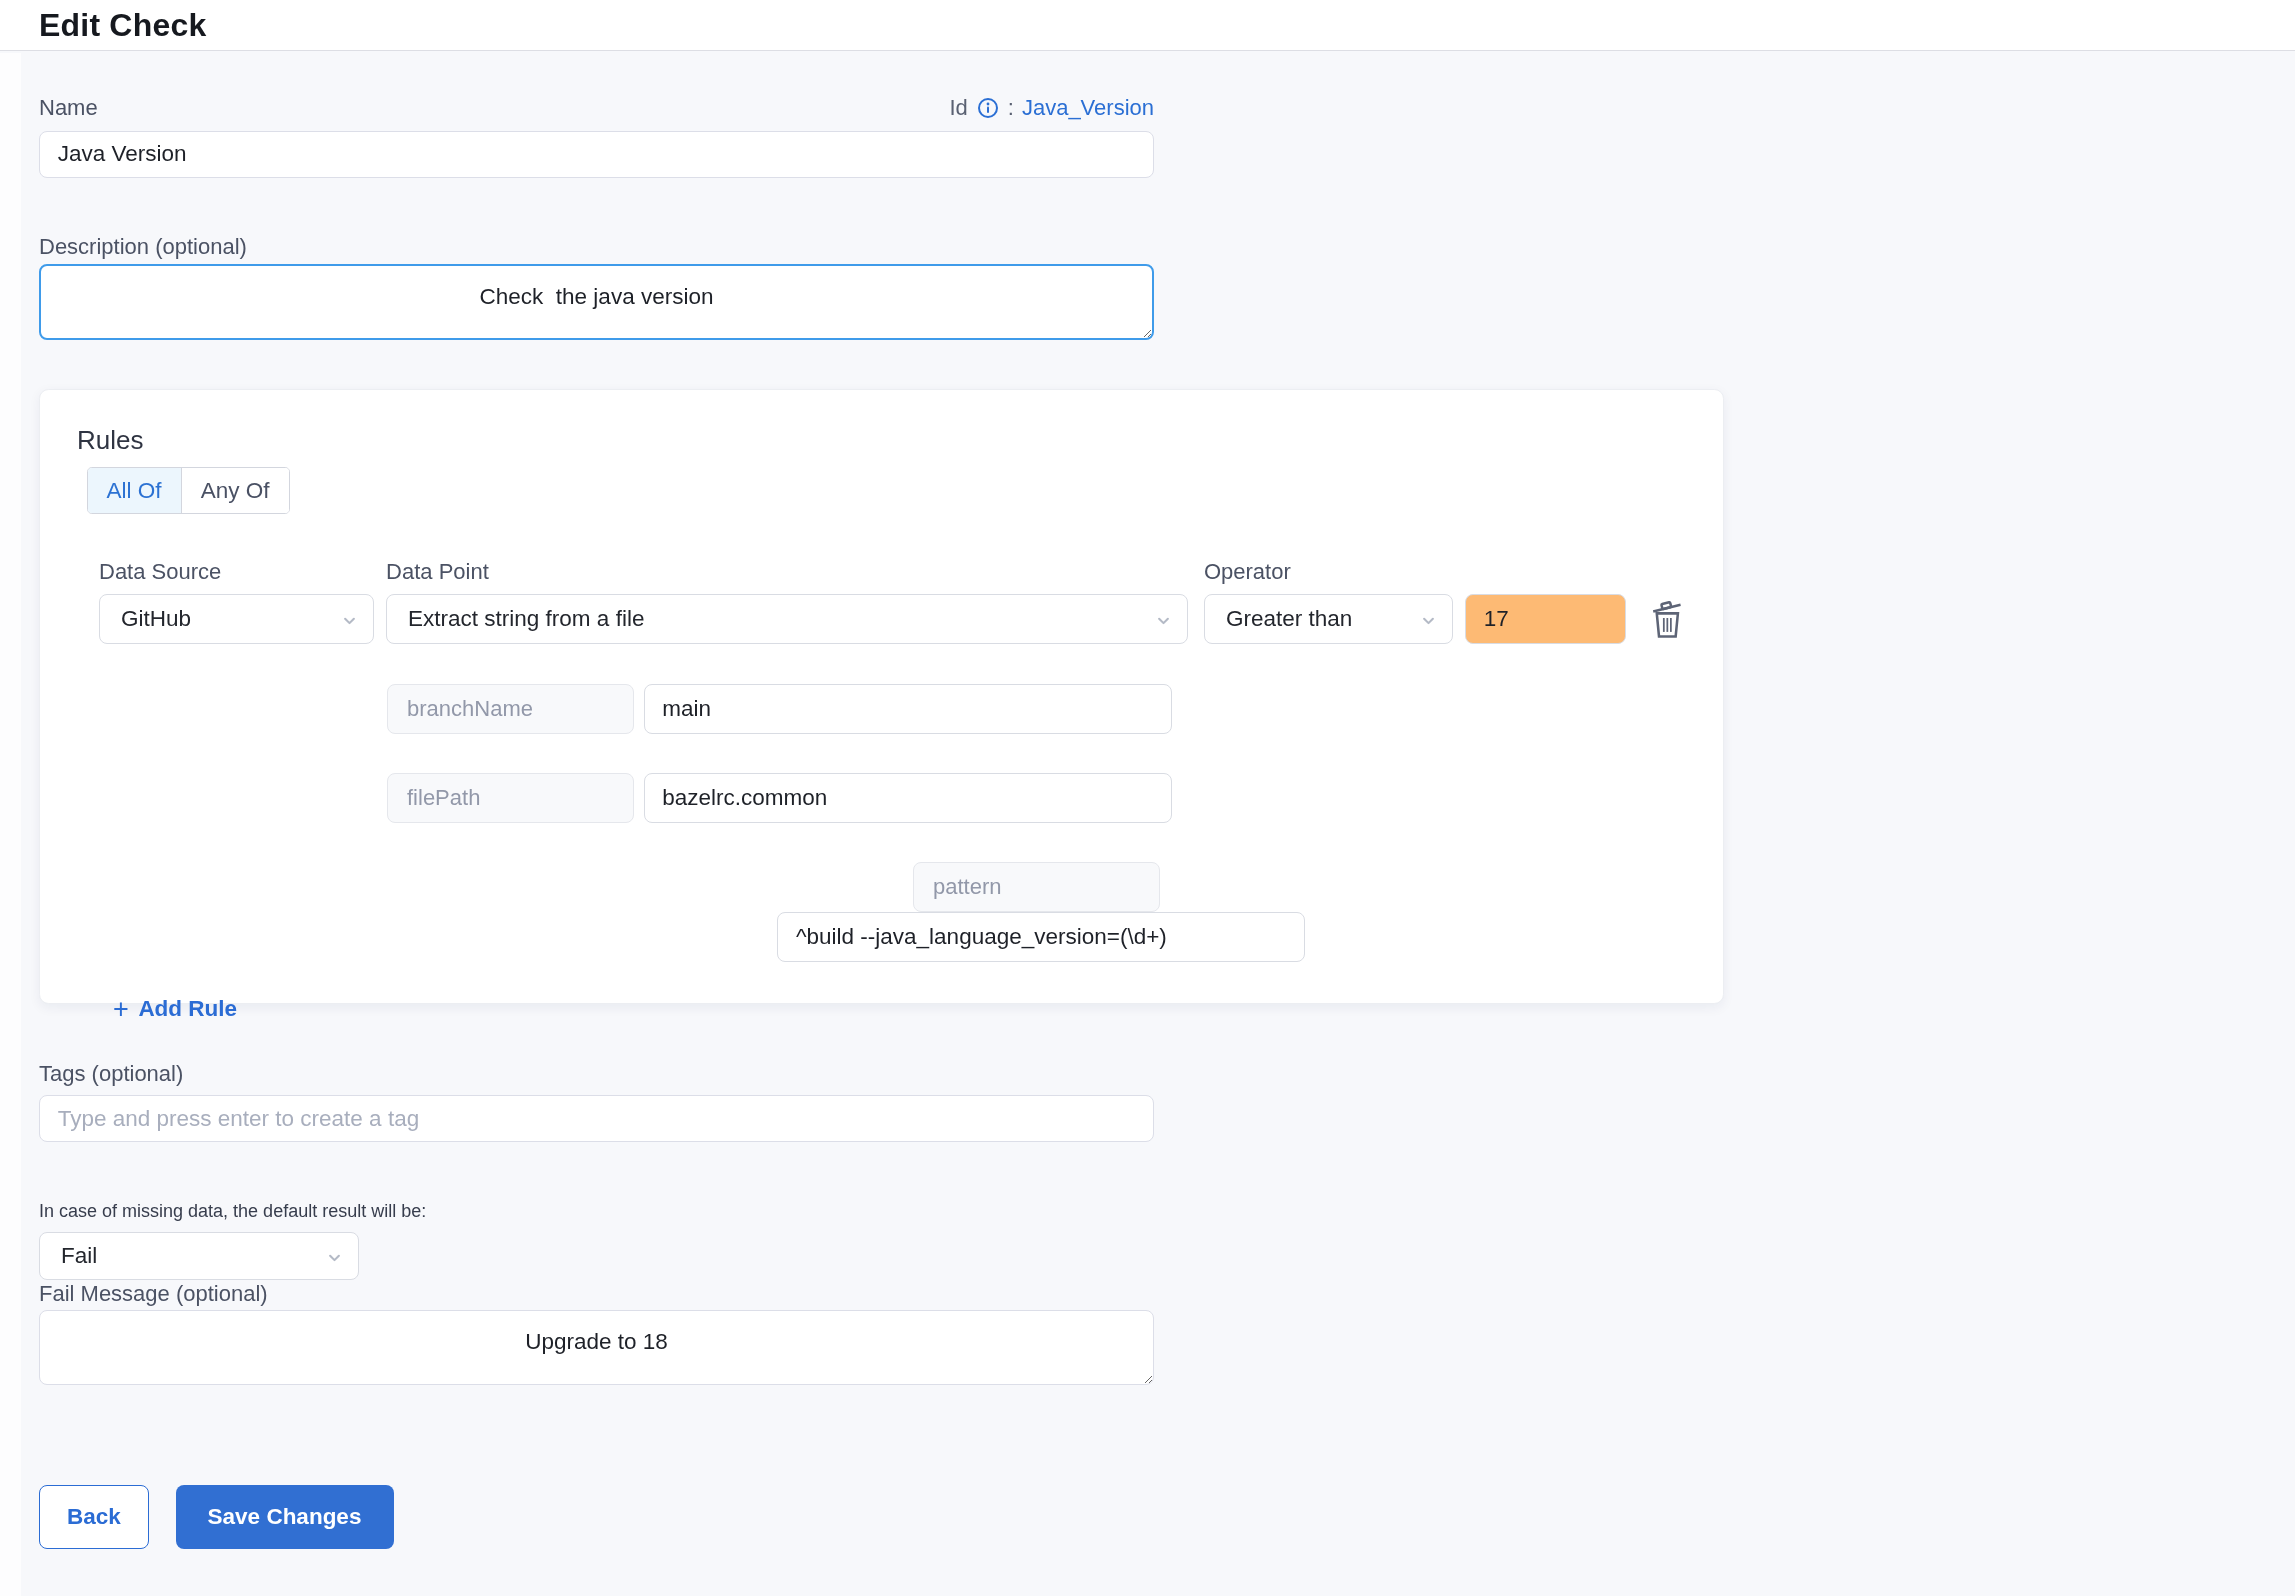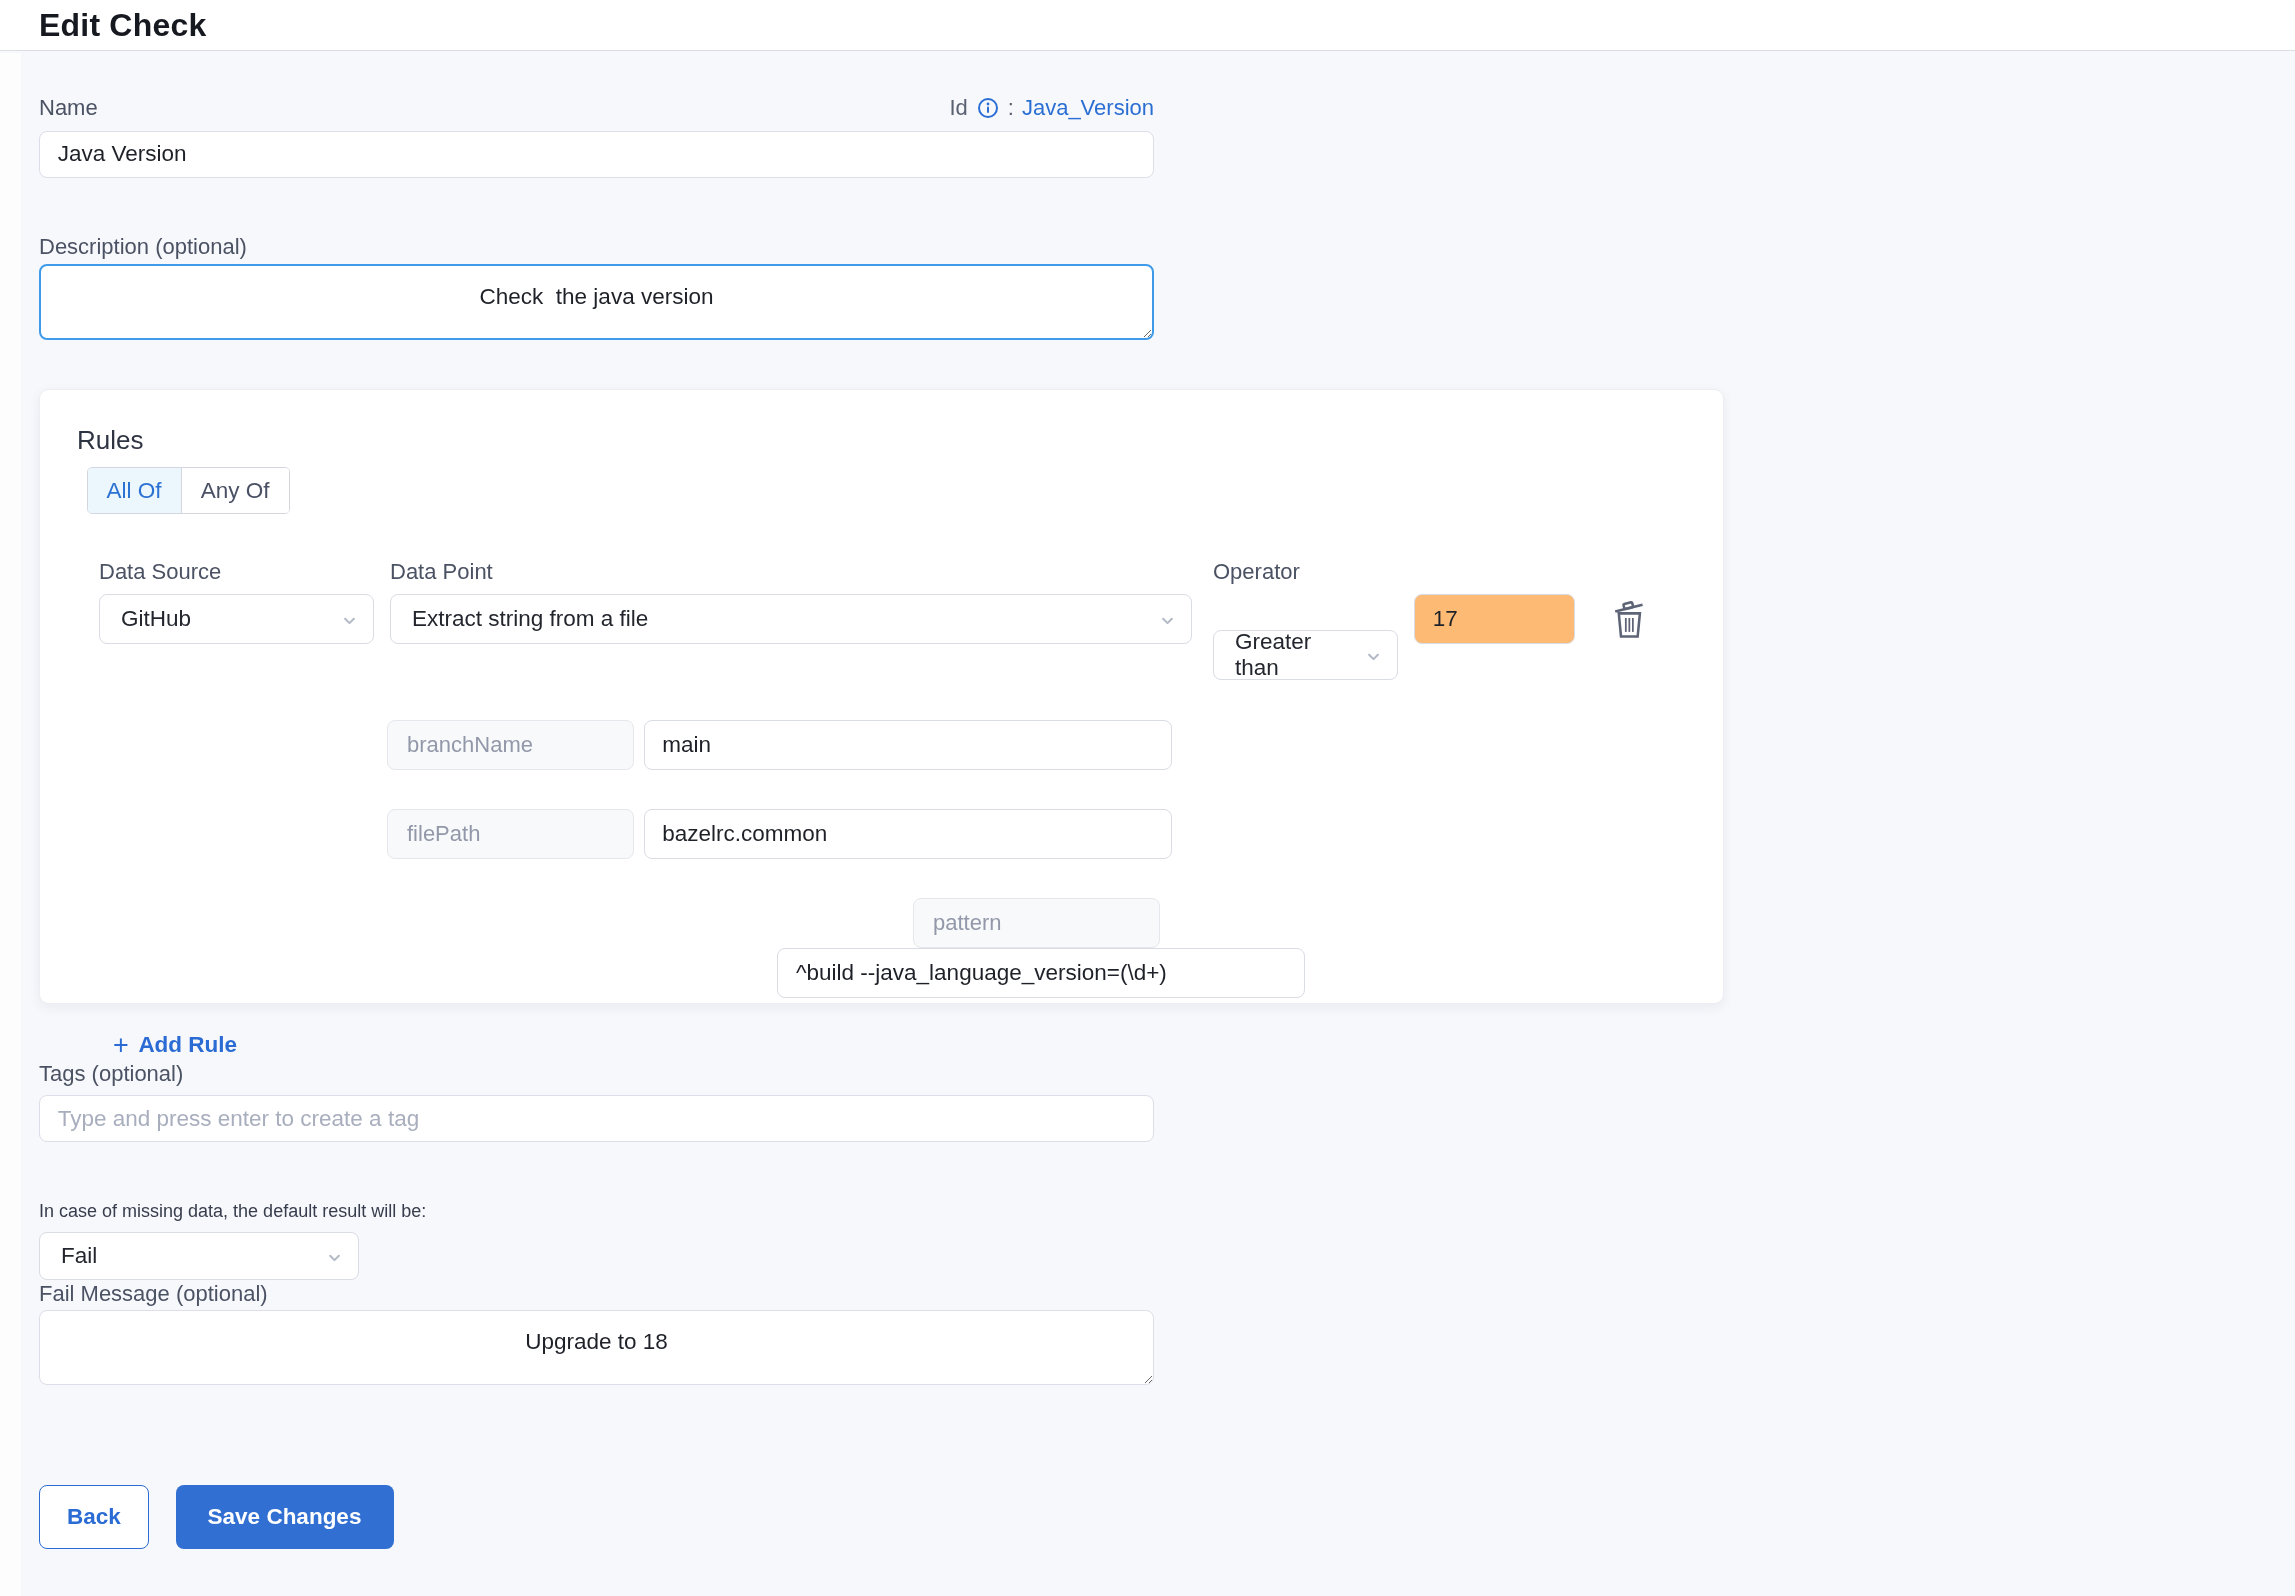--- a/index.html
+++ b/index.html
@@ -112,21 +112,21 @@
     height: 50px;
     background: #fff;
     border: 1.6px solid #d9dce3;
     border-radius: 8px;
     display: flex; align-items: center;
     padding: 0 45px 0 21px;
     font-size: 22.5px; color: #23262d;
     cursor: pointer;
   }
   .select-box .chev { position: absolute; right: 13px; top: 14.5px; }
-  .w343 { width: 275px; } .w998 { width: 802px; } .w273 { width: 185px; margin-top: 36px; }
+  .w343 { width: 275px; } .w998 { width: 802px; } .w273 { width: 249px; }
 
   .small-input {
     width: 161px; height: 50px;
     background: #fdba74;
     border: 1.6px solid #d9dce3;
     border-radius: 8px;
     padding: 0 17.7px;
     font-size: 22.5px; color: #1e2128;
     font-family: "Liberation Sans", sans-serif;
     outline: none;

